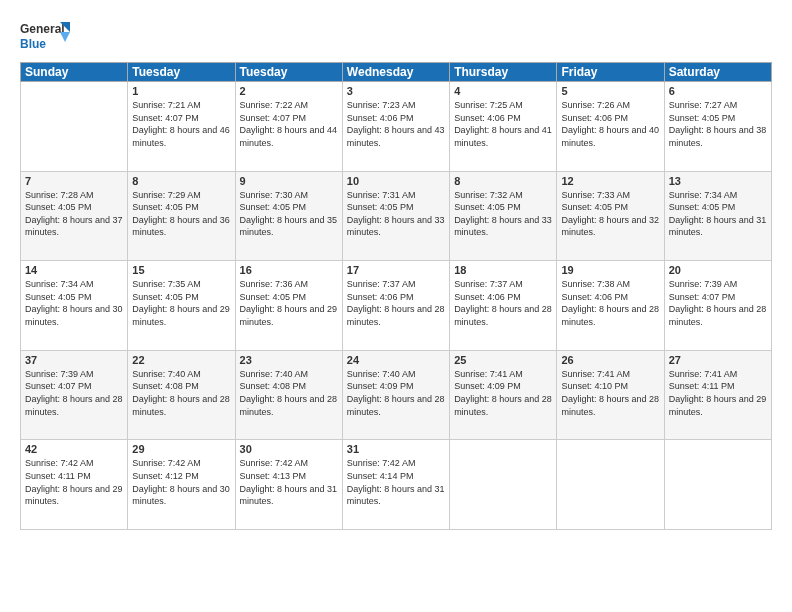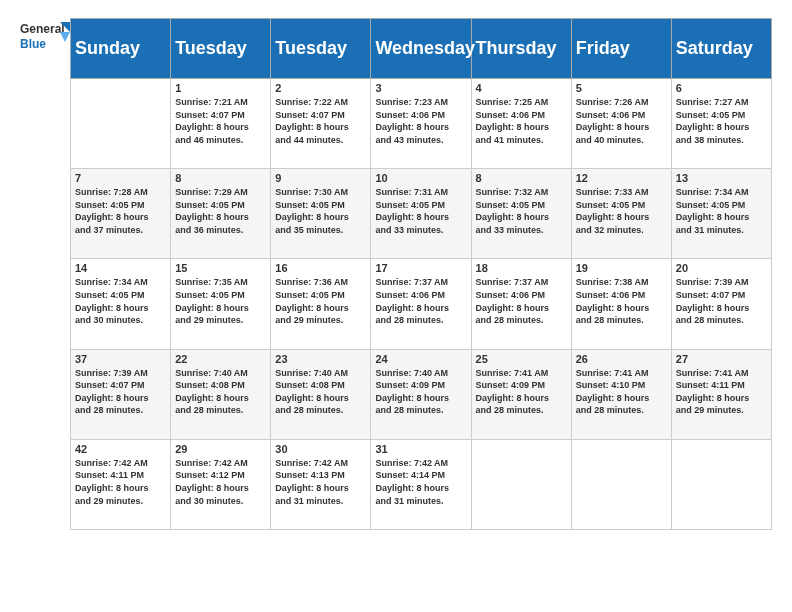--- a/index.html
+++ b/index.html
@@ -8,21 +8,21 @@
       height: 612px;
       font-family: Arial, sans-serif;
       background: #fff;
       overflow: hidden;
     }
     .page {
       width: 792px;
       height: 544px;
       padding: 18px 20px 14px 20px;
       display: flex;
-      flex-direction: row;
+      flex-direction: column;
     }
     .header {
       display: flex;
       align-items: flex-start;
       justify-content: space-between;
       margin-bottom: 8px;
     }
     .logo {
       display: flex;
       align-items: center;
@@ -44,23 +44,23 @@
     }
     .calendar-table {
       width: 100%;
       border-collapse: collapse;
       flex: 1;
       table-layout: fixed;
     }
     .calendar-table th {
       background: #1a6fb5;
       color: #fff;
-      font-size: 18px;
+      font-size: 12px;
       font-weight: bold;
-      padding: 19px 4px;
+      padding: 2px 4px;
       text-align: left;
       border: 1px solid #aaa;
     }
     .calendar-table td {
       vertical-align: top;
       font-size: 9.5px;
       color: #333;
       border: 1px solid #ccc;
       padding: 3px 4px;
       height: 86px;
@@ -72,21 +72,20 @@
     .day-number {
       font-size: 11px;
       font-weight: bold;
       display: block;
       margin-bottom: 2px;
     }
     .day-info {
       font-size: 9px;
       color: #333;
       line-height: 1.4;
-      font-weight: bold;
     }
     .empty-cell {
       background: #fff !important;
     }
   </style>
 </head>
 <body>
 
 <div class="page">
   <div class="header">

